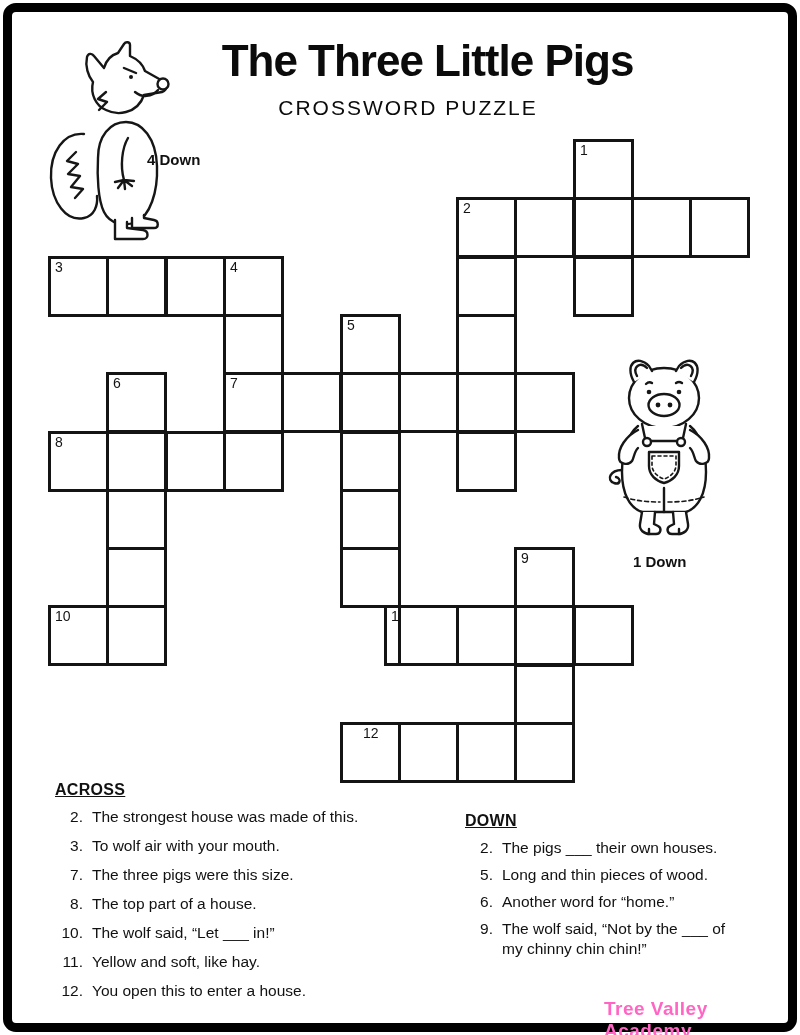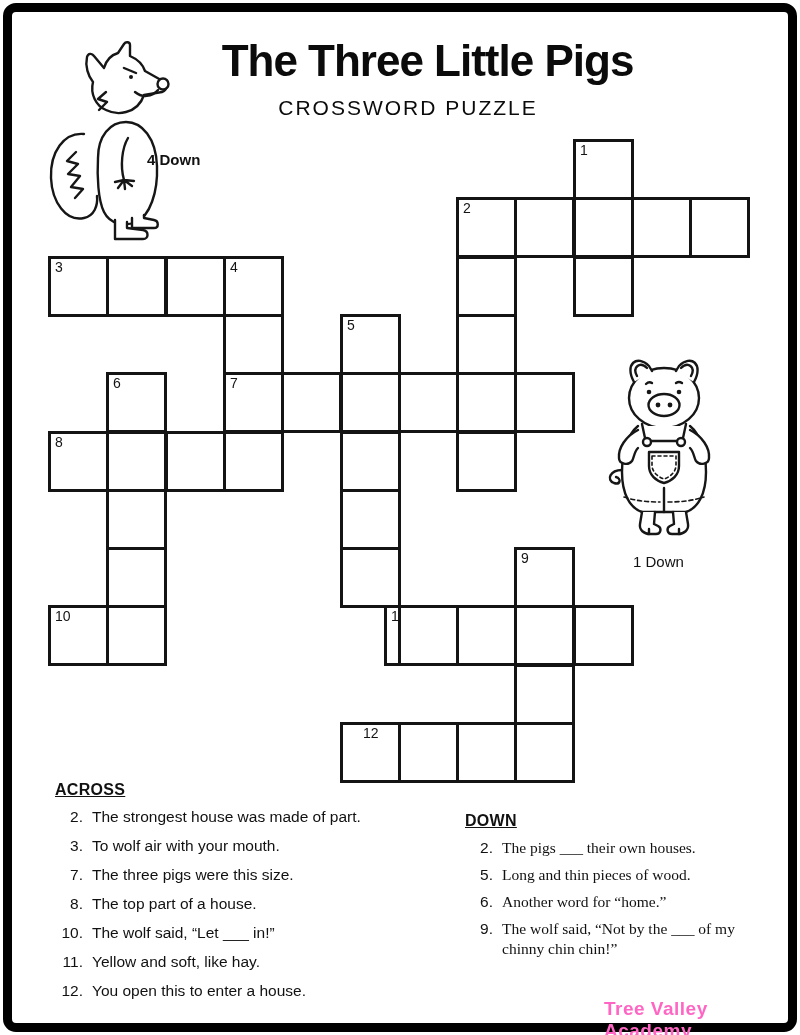--- a/index.html
+++ b/index.html
@@ -24,33 +24,33 @@
   .cell {
     position:absolute; width:61px; height:61px; box-sizing:border-box;
     border:3px solid #141414; background:#fff;
   }
   .cellnum {
     display:block; padding:1px 0 0 4px; font-size:14px; line-height:15px; color:#141414;
   }
   .wolf-wrap { position:absolute; left:40px; top:40px; width:140px; height:206px; }
   .wolf-label { position:absolute; left:147px; top:151px; font-size:15px; font-weight:bold; }
   .pig-wrap  { position:absolute; left:604px; top:352px; width:121px; height:197px; }
-  .pig-label { position:absolute; left:633px; top:553px; font-size:15px; font-weight:normal; }
+  .pig-label { position:absolute; left:633px; top:553px; font-size:15px; font-weight:bold; }
   section h2 {
     margin:0 0 8px 0; font-size:16px; font-weight:bold;
     text-decoration:underline; letter-spacing:0.3px;
   }
   .across { position:absolute; left:55px; top:781px; width:390px; }
   .down   { position:absolute; left:465px; top:812px; width:285px; }
   ol { list-style:none; margin:0; padding:0; }
   li { display:flex; align-items:flex-start; font-size:15.5px; line-height:20px; }
   .across li { margin-bottom:9px; }
   .down   li { margin-bottom:7px; }
   .clue-num { flex:none; width:28px; text-align:right; margin-right:9px; }
-  .down .clue-text { max-width:245px;font-family:Liberation Serif, serif; }
+  .down .clue-text { max-width:245px; }
   .watermark {
     position:absolute; left:604px; top:998px;
     font-size:19px; font-weight:bold; letter-spacing:0.5px;
   }
   svg { display:block; }
 </style>
 </head>
 <body>
 
 <div class="page">
@@ -180,21 +180,21 @@
       <path d="M45,182 L45,177 M75,182 L75,177"></path>
     </svg>
   </div>
   <div class="pig-label">1 Down</div>
 
   <section class="across">
     <h2>ACROSS</h2>
     <ol id="across-list">
         <li>
           <span class="clue-num">2.</span>
-          <span class="clue-text">The strongest house was made of part.</span>
+          <span class="clue-text">The strongest house was made of this.</span>
         </li>
         <li>
           <span class="clue-num">3.</span>
           <span class="clue-text">To wolf air with your mouth.</span>
         </li>
         <li>
           <span class="clue-num">7.</span>
           <span class="clue-text">The three pigs were this size.</span>
         </li>
         <li>

